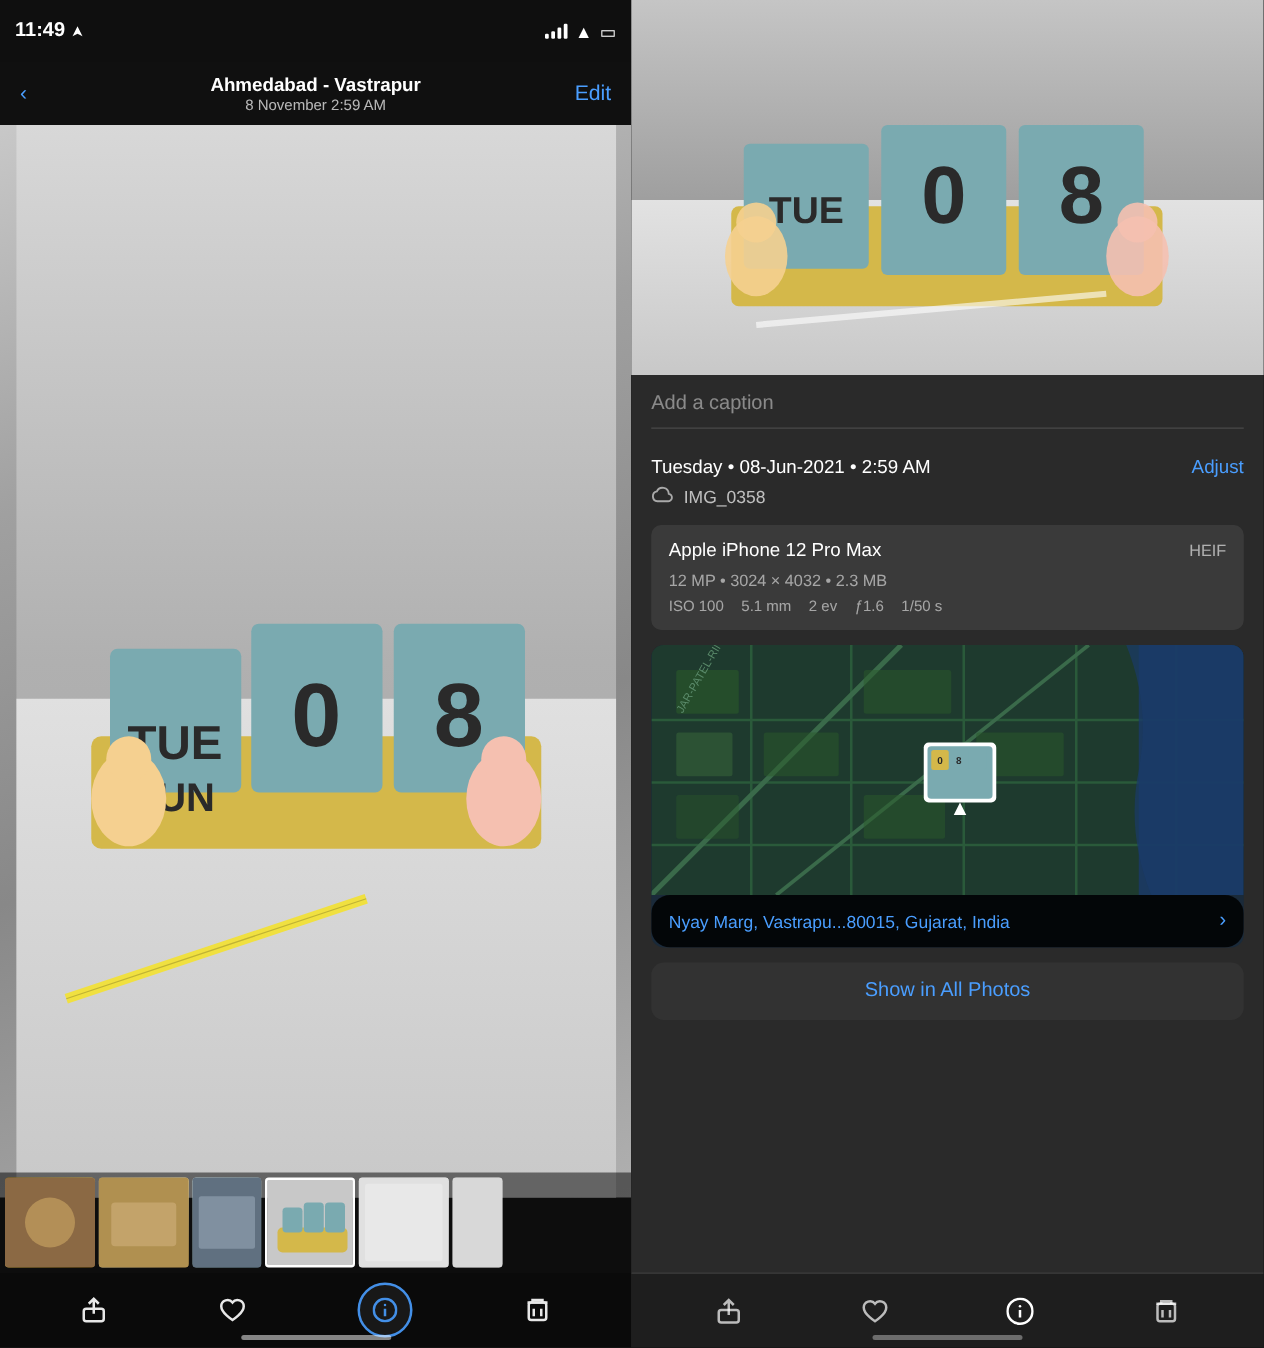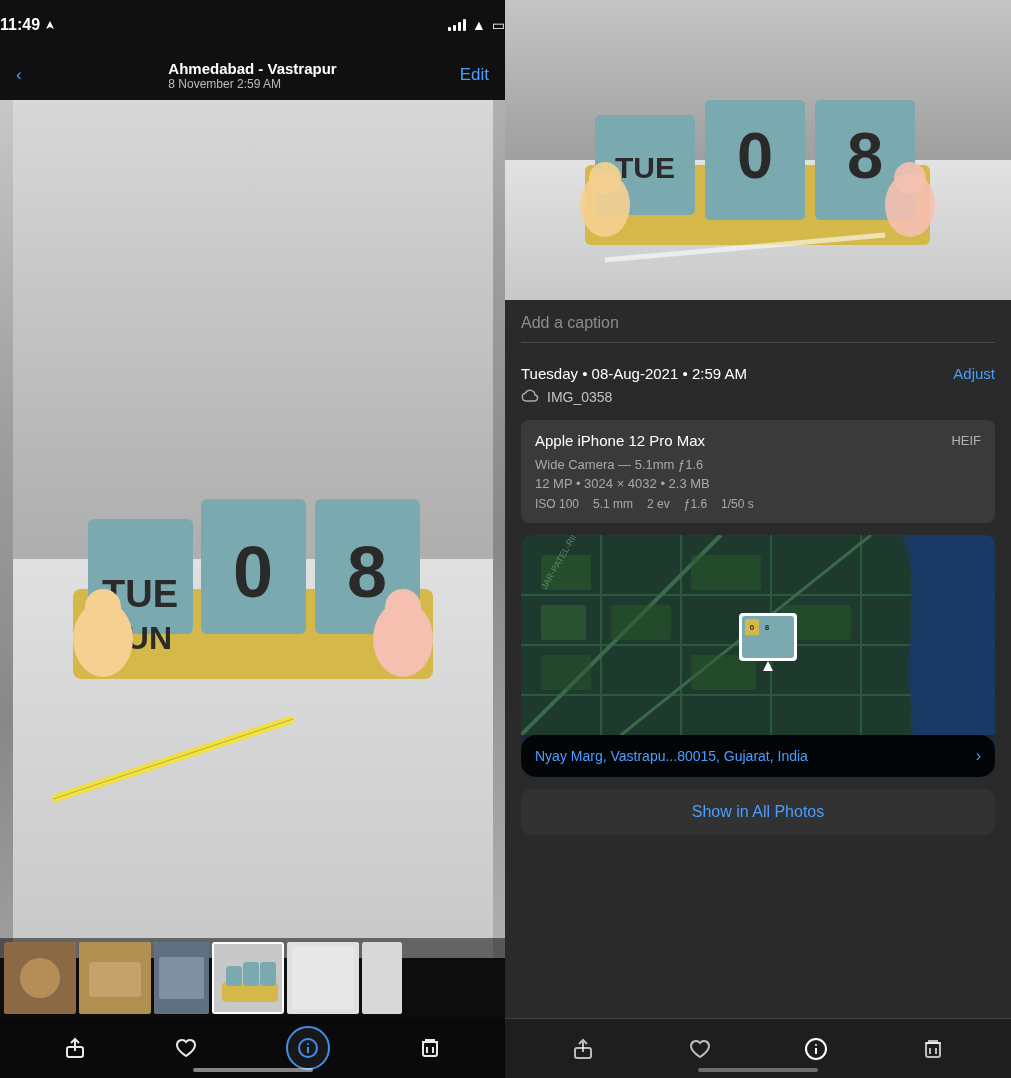--- a/index.html
+++ b/index.html
@@ -24,21 +24,21 @@
 
     .left-status-bar {
       position: absolute;
       top: 0;
       left: 0;
       right: 0;
       height: 50px;
       background: rgba(0,0,0,0.4);
       display: flex;
       align-items: center;
-      padding: 0 0;
+      padding: 0 12px;
       z-index: 10;
     }
     .status-time {
       color: #fff;
       font-size: 16px;
       font-weight: 600;
       display: flex;
       align-items: center;
       gap: 4px;
     }
@@ -70,20 +70,21 @@
       font-size: 17px;
       display: flex;
       align-items: center;
       gap: 4px;
       cursor: pointer;
     }
     .nav-title-block {
       position: absolute;
       left: 50%;
       transform: translateX(-50%);
+      text-align: center;
     }
     .nav-title {
       color: #fff;
       font-size: 15px;
       font-weight: 600;
     }
     .nav-subtitle {
       color: rgba(255,255,255,0.7);
       font-size: 12px;
     }
@@ -560,37 +561,36 @@
     <div style="position:absolute; bottom:40px; left:50%; transform:translateX(-50%);">
       
     </div>
   </div>
 
   <div class="right-info-panel">
 
     <div class="caption-field">Add a caption</div>
 
     <div class="date-row">
-      <span class="date-text">Tuesday • 08-Aug-2021 • 2:59 AM</span>
+      <span class="date-text">Tuesday • 08-Jun-2021 • 2:59 AM</span>
       <span class="adjust-btn">Adjust</span>
     </div>
 
     <div class="filename-row">
       <svg width="18" height="18" viewBox="0 0 18 18" fill="none" stroke="rgba(255,255,255,0.6)" stroke-width="1.5">
         <path d="M13 13H5a4 4 0 01-.5-7.9A5 5 0 0114 7a3 3 0 01-1 6z"></path>
       </svg>
       <span class="filename-text">IMG_0358</span>
     </div>
 
     <div class="camera-info-card">
       <div class="camera-header">
         <span class="camera-name">Apple iPhone 12 Pro Max</span>
         <span class="format-badge">HEIF</span>
       </div>
-      <div class="camera-detail">Wide Camera — 5.1mm ƒ1.6</div>
       <div class="camera-detail">12 MP • 3024 × 4032 • 2.3 MB</div>
       <div class="exif-row">
         <span class="exif-item">ISO 100</span>
         <span class="exif-item">5.1 mm</span>
         <span class="exif-item">2 ev</span>
         <span class="exif-item">ƒ1.6</span>
         <span class="exif-item">1/50 s</span>
       </div>
     </div>
 

